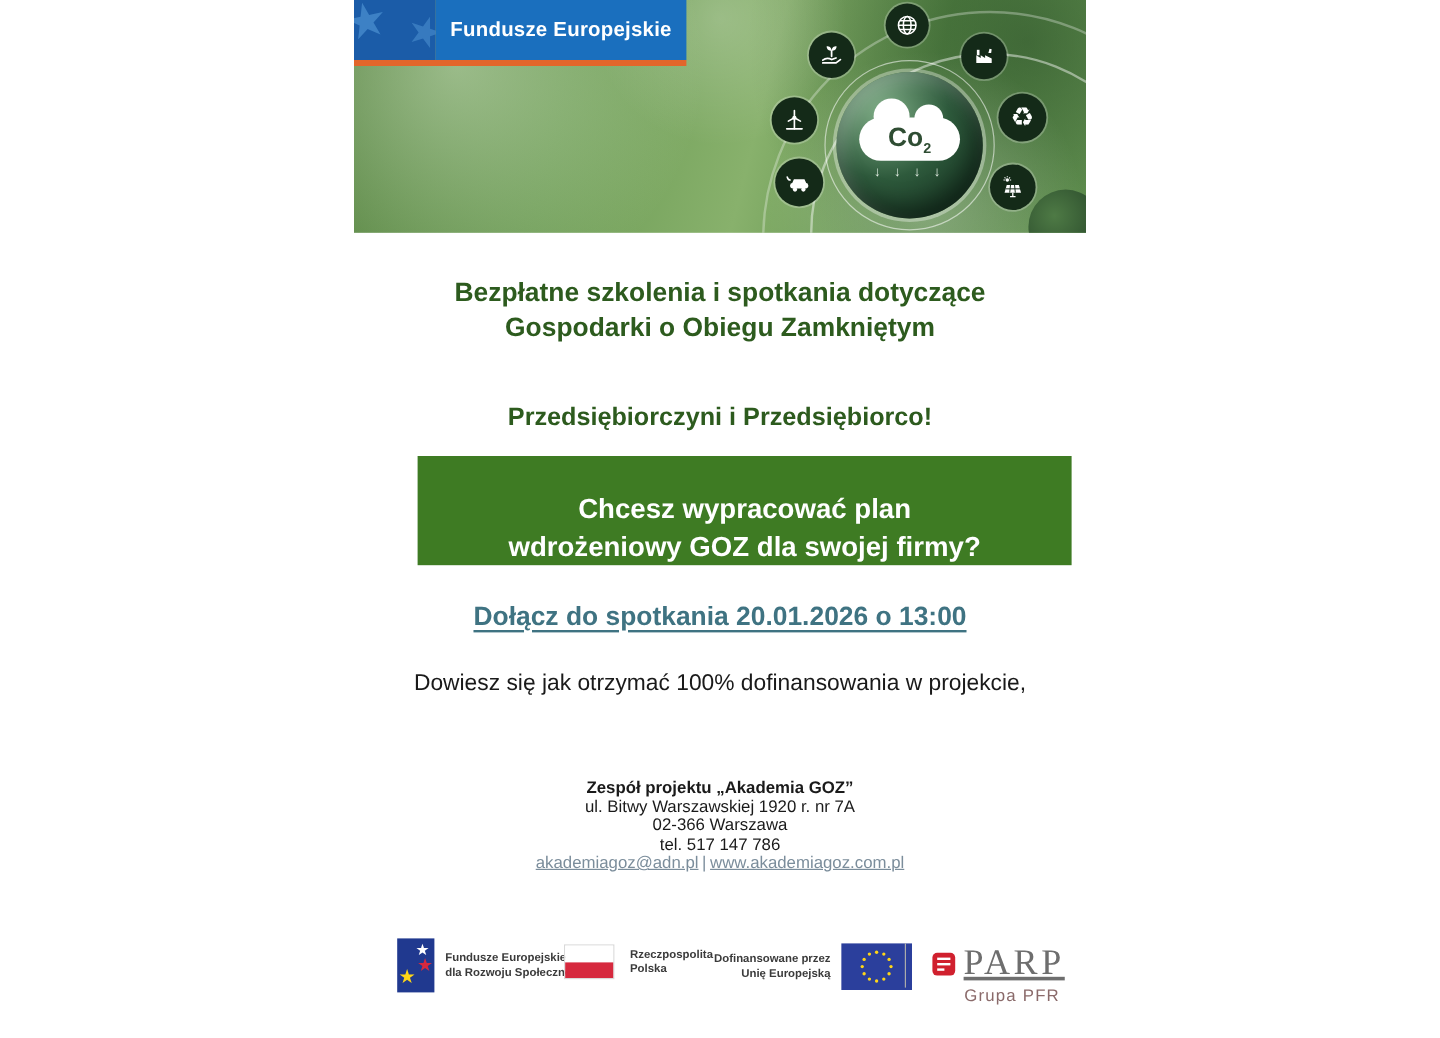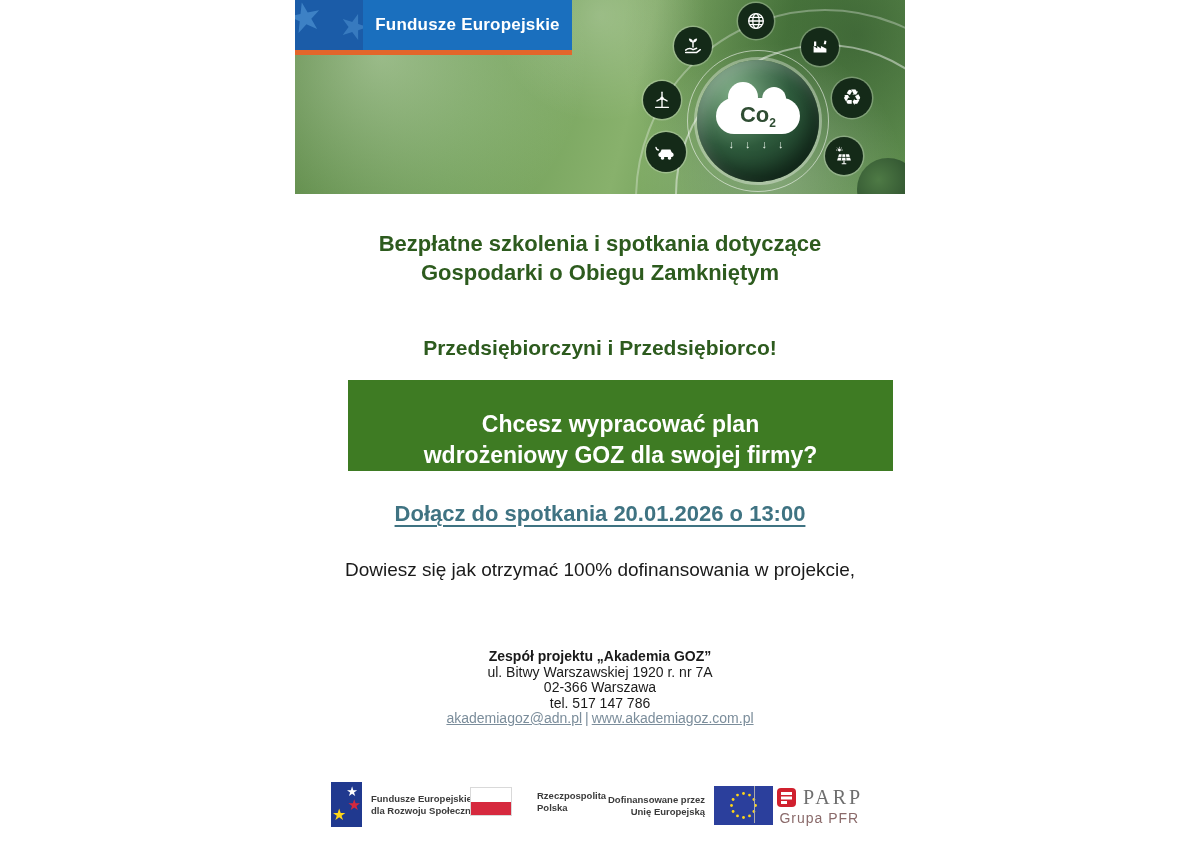--- a/index.html
+++ b/index.html
@@ -73,33 +73,33 @@
 
   
   .fgroup{position:absolute;display:flex;align-items:center;}
   .flogo-text{font-size:9.5px;font-weight:bold;color:var(--footer-text);line-height:12px;}
   .fg-fe{left:331px;top:782px;gap:9px;}
   .fe-flag{width:31px;height:45px;background:#20398f;position:relative;}
   .fe-star{position:absolute;font-size:13px;line-height:1;}
   .fe-star.w{top:3px;right:4px;color:#fff;}
   .fe-star.r{top:15px;right:1px;color:var(--flag-red);font-size:15px;}
   .fe-star.y{bottom:4px;left:1px;color:var(--star-yellow);font-size:16px;}
-  .fg-pl{left:470px;top:787px;gap:25px;}
+  .fg-pl{left:470px;top:787px;gap:13px;}
   .pl-flag{width:42px;height:29px;border:1px solid #d9d9d9;display:flex;flex-direction:column;}
   .pl-flag .w{flex:1;background:#fff;}
   .pl-flag .r{flex:1;background:var(--flag-red);}
-  .fg-eu{left:608px;top:786px;gap:9px;}
+  .fg-eu{left:595px;top:786px;gap:9px;}
   .fg-eu .flogo-text{text-align:right;}
   .fdivider{position:absolute;left:754px;top:786px;width:1px;height:37px;background:#ababab;}
   .fg-parp{left:777px;top:786px;flex-direction:column;align-items:center;gap:1px;}
   .parp-row{display:flex;align-items:center;gap:7px;}
   .parp-icon{width:19px;height:19px;background:var(--parp-red);border-radius:4px;position:relative;}
   .parp-icon::before{content:'';position:absolute;left:4px;top:4px;width:11px;height:2.5px;background:#fff;box-shadow:0 4.5px 0 #fff;}
   .parp-icon::after{content:'';position:absolute;left:4px;top:13px;width:6px;height:2.5px;background:#fff;}
-  .parp-name{font-family:"Liberation Serif",serif;font-size:20px;color:var(--parp-gray);letter-spacing:3px;}
+  .parp-name{font-family:"Liberation Serif",serif;font-size:30px;color:var(--parp-gray);letter-spacing:3px;text-decoration:underline;}
   .parp-sub{font-size:14px;color:#8a6a6a;letter-spacing:1px;align-self:flex-end;margin-right:4px;}
 </style>
 </head>
 <body>
 
 <div class="poster">
 
   <div class="banner">
     <div class="arc arc1"></div>
     <div class="arc arc2"></div>

